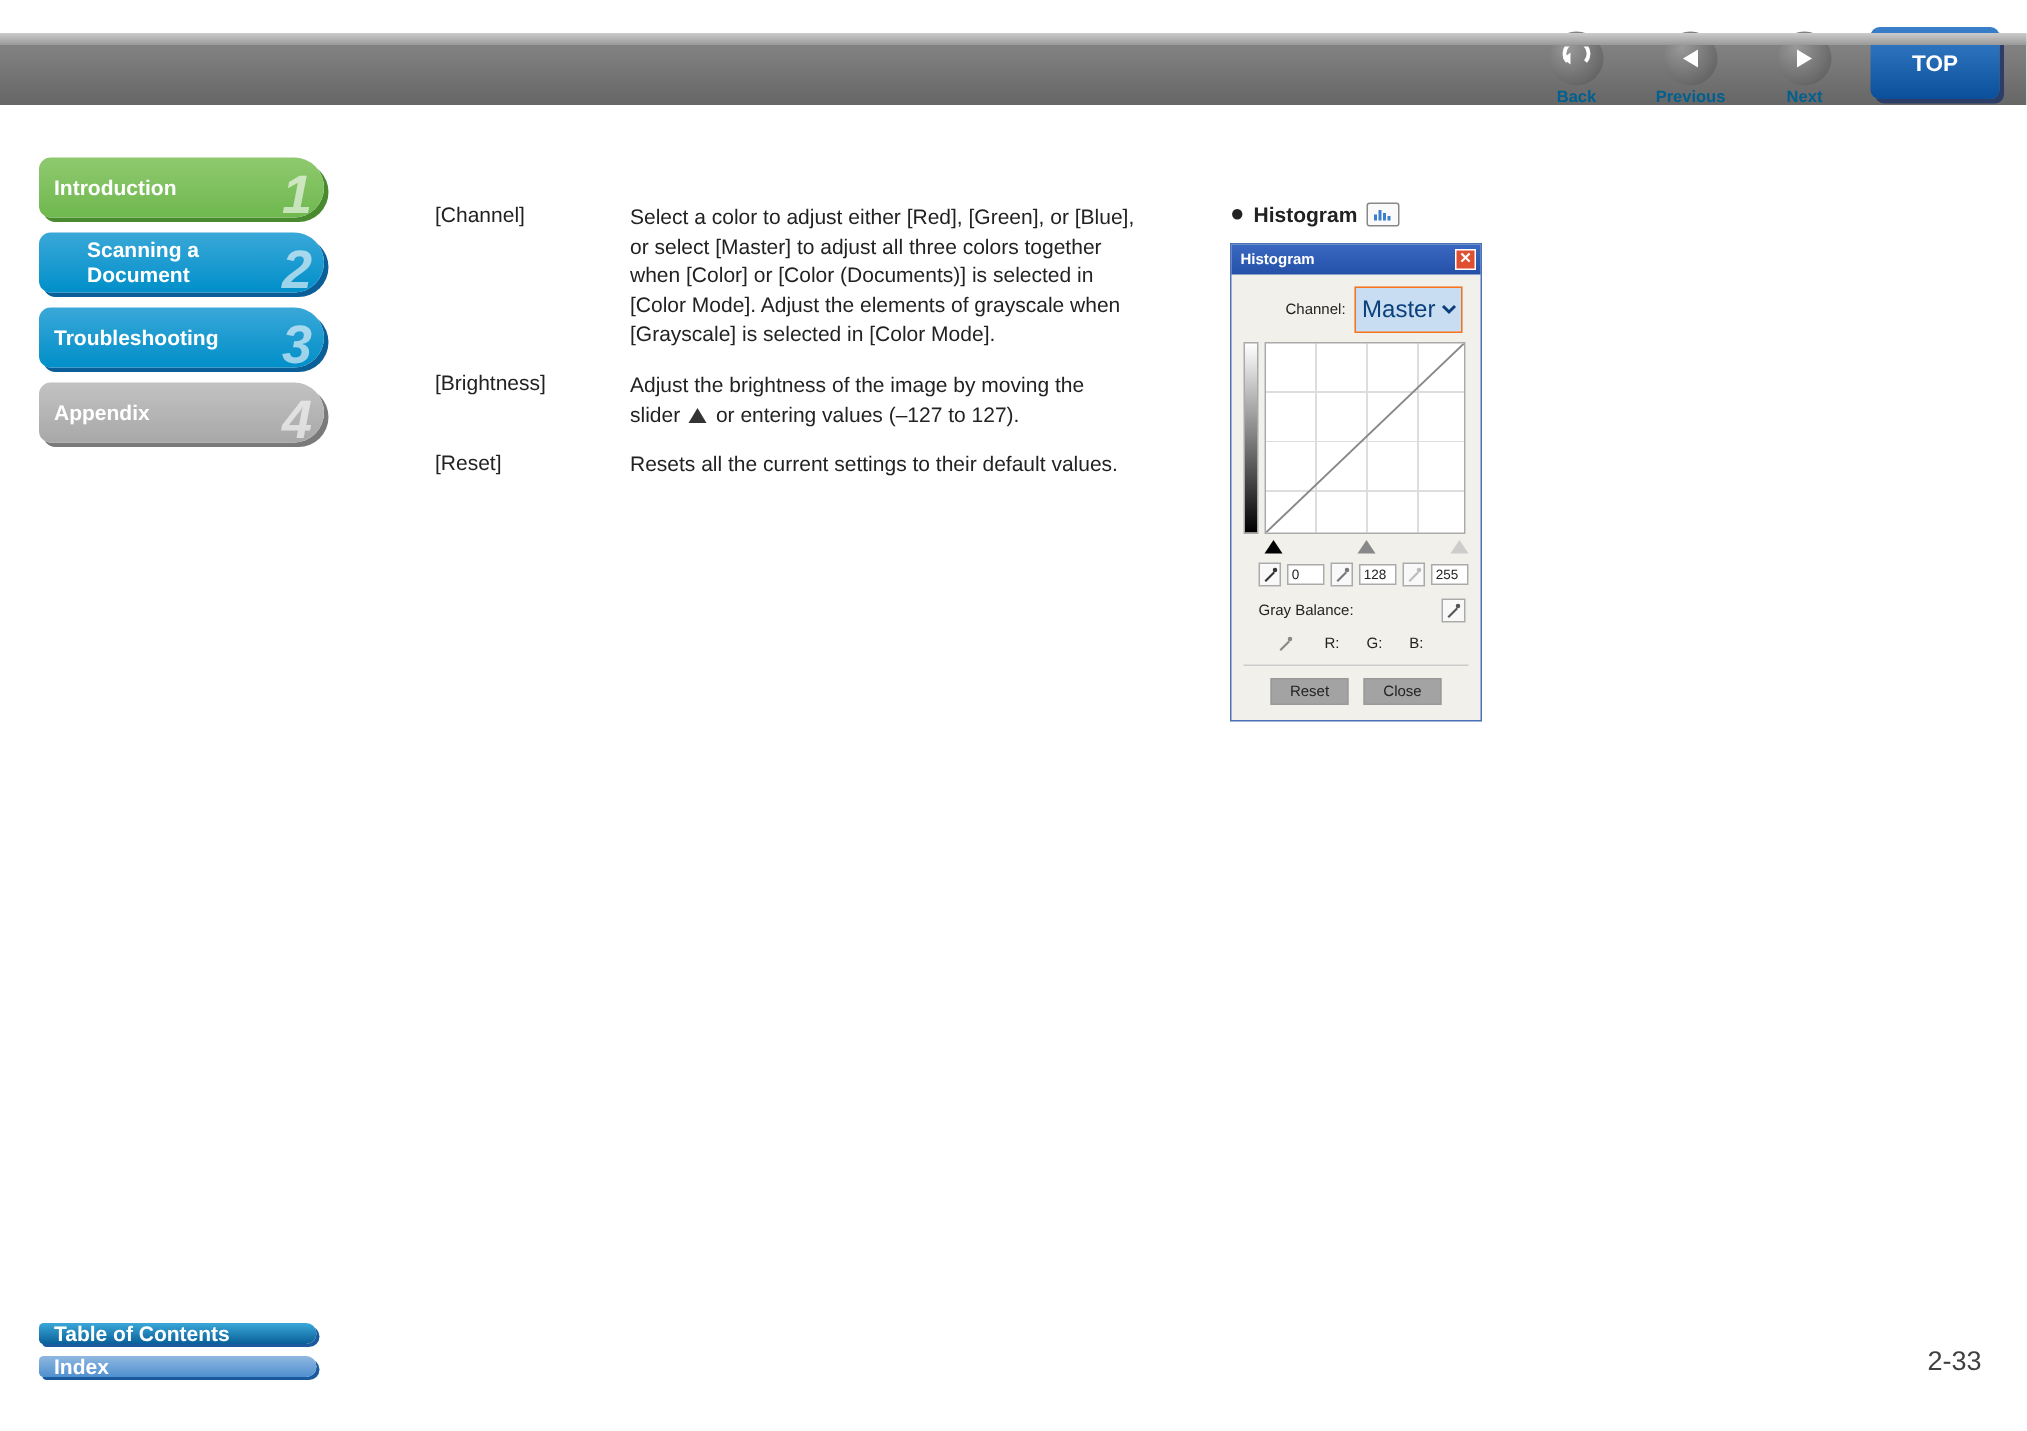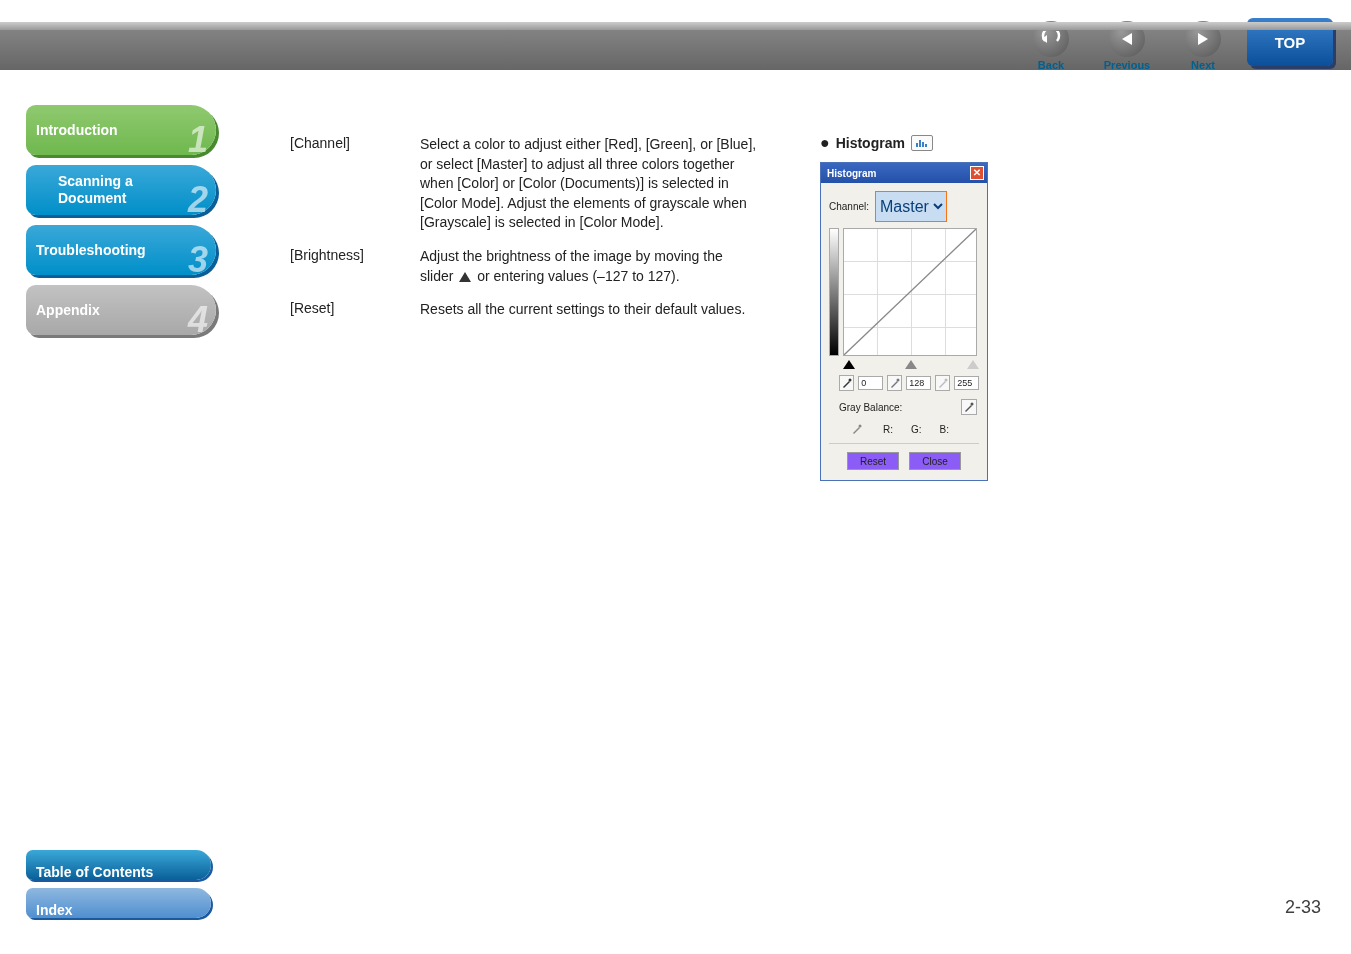--- a/index.html
+++ b/index.html
@@ -54,21 +54,21 @@
     margin-top: -8px;
   }
   .leftnav {
     position: absolute;
     left: 26px; top: 105px;
     width: 190px;
     display: flex; flex-direction: column; gap: 10px;
   }
   .tabbtn {
     position: relative;
-    height: 50px;
+    height: 40px;
     border-radius: 10px 26px 26px 10px;
     display: flex; align-items: center;
     padding-left: 10px;
     color: #fff;
     font-weight: bold;
     font-size: 14px;
     box-shadow: 3px 3px 0 #1c5a9f;
     line-height: 1.2;
   }
   .tabbtn.green  { background: linear-gradient(to bottom,#8fc96f,#6fb84f); box-shadow:3px 3px 0 #4a8a2f;}
@@ -78,23 +78,23 @@
   .tabbtn .num {
     position: absolute; right:8px; bottom:-6px;
     font-size: 36px; font-weight: bold; font-style: italic;
     opacity: 0.6;
   }
   .leftnav-bottom {
     position: absolute; left: 26px; bottom: 36px;
     display:flex; flex-direction:column; gap:8px;
   }
   .bottombtn {
-    width: 185px; height: 30px;
+    width: 185px; height: 14px;
     border-radius: 8px 18px 18px 8px;
-    display:flex; align-items:flex-end; padding-left:10px;
+    display:flex; align-items:center; padding-left:10px;
     font-weight:bold; color:#fff; font-size:14px;
     box-shadow: 2px 2px 0 #1c5a9f;
   }
   .bottombtn.toc { background: linear-gradient(to bottom,#3aa8d8,#0a5f99); }
   .bottombtn.idx { background: linear-gradient(to bottom,#8fb8e0,#4f8fcf); }
   .content {
     position: absolute;
     left: 290px; top: 135px;
     width: 470px;
     font-size: 14px;
@@ -138,21 +138,21 @@
     background: linear-gradient(to bottom,#3a68c0,#2450a8);
     color:#fff; font-weight:bold;
     display:flex; align-items:center; justify-content:space-between;
     padding: 0 3px 0 6px;
   }
   .dialog .closebox {
     width:14px;height:14px;border:1px solid #fff;background:#e05030;
     display:flex;align-items:center;justify-content:center;color:#fff;font-size:10px;line-height:1;
   }
   .dialog .body { padding: 8px 8px 10px; }
-  .dialog .chrow { display:flex; align-items:center; gap:6px; margin-bottom:6px;}
+  .dialog .chrow { display:flex; align-items:center; gap:6px; margin-bottom:6px;margin-left:28px;}
   .dialog select {
     font-size:16px; height:31px; border:1px solid #f97316;
     background:#c8ddf2; color:#0a3f7a;
     width:72px;
   }
   .dialog .gridarea {
     position:relative; width:150px; height:130px;
     display:flex;
   }
   .dialog .yaxis {
@@ -179,21 +179,21 @@
     display:flex; gap:4px; align-items:center; padding-left:10px; margin-top:2px;
   }
   .eyedrop { width:16px;height:16px;border:1px solid #aaa;background:#f8f8f8;display:flex;align-items:center;justify-content:center;}
   .eyedrop svg{display:block;}
   .valbox { width:26px; height:14px; border:1px solid #aaa; background:#fff; font-size:9px; padding-left:2px; line-height:12px;}
   .dialog .graybal { display:flex; justify-content:space-between; align-items:center; margin-top:8px; padding:0 2px 0 10px;text-align:right;}
   .dialog .rgbrow { display:flex; gap:18px; padding-left:20px; margin-top:6px; align-items:center;}
   .dialog hr { border:none; border-top:1px solid #ccc; margin:6px 0;}
   .dialog .btnrow { display:flex; gap:10px; justify-content:center; margin-top:8px;}
   .dialog .dlgbtn {
-    width:52px; height:18px; border:1px solid #999; background:#8b5cf6; font-size:10px;
+    width:52px; height:18px; border:1px solid #999; background:#a3a3a3; font-size:10px;
     display:flex;align-items:center;justify-content:center;
   }
   .pagenum {
     position:absolute; right:30px; bottom:36px;
     font-size:18px; color:#404040;
   }
 </style>
 </head>
 <body>
 

